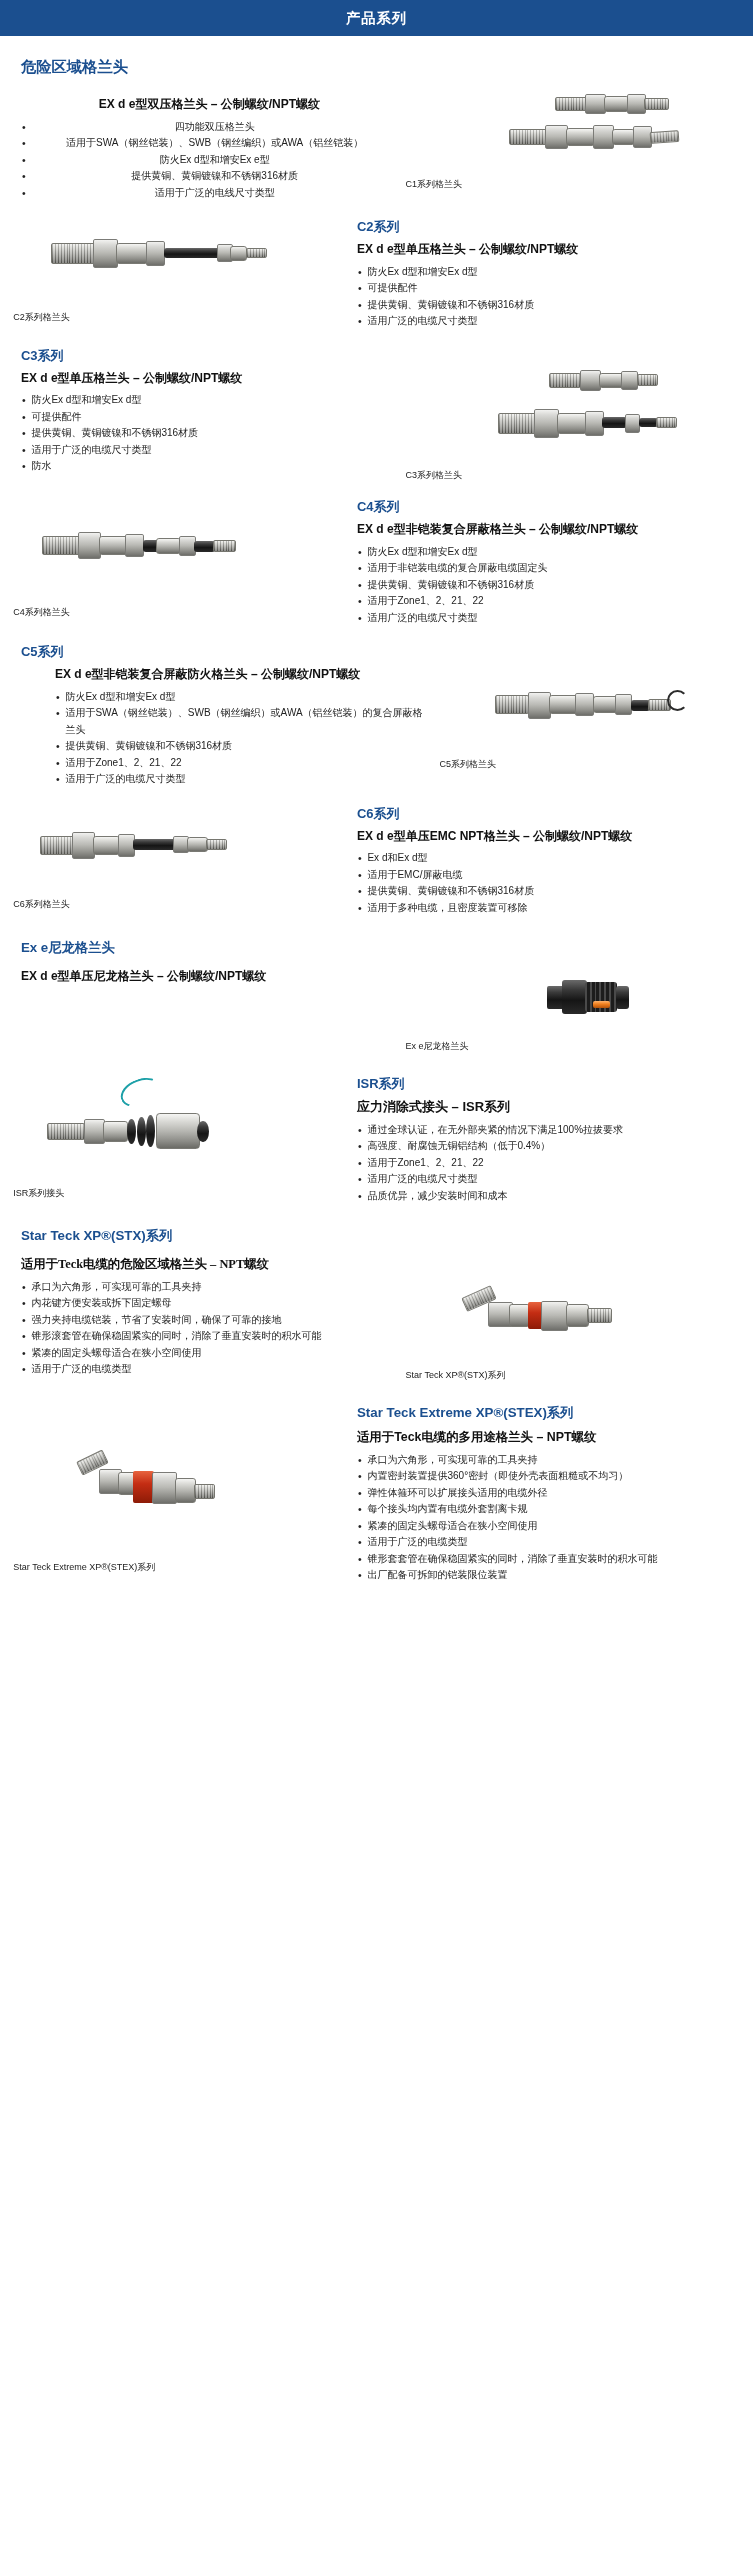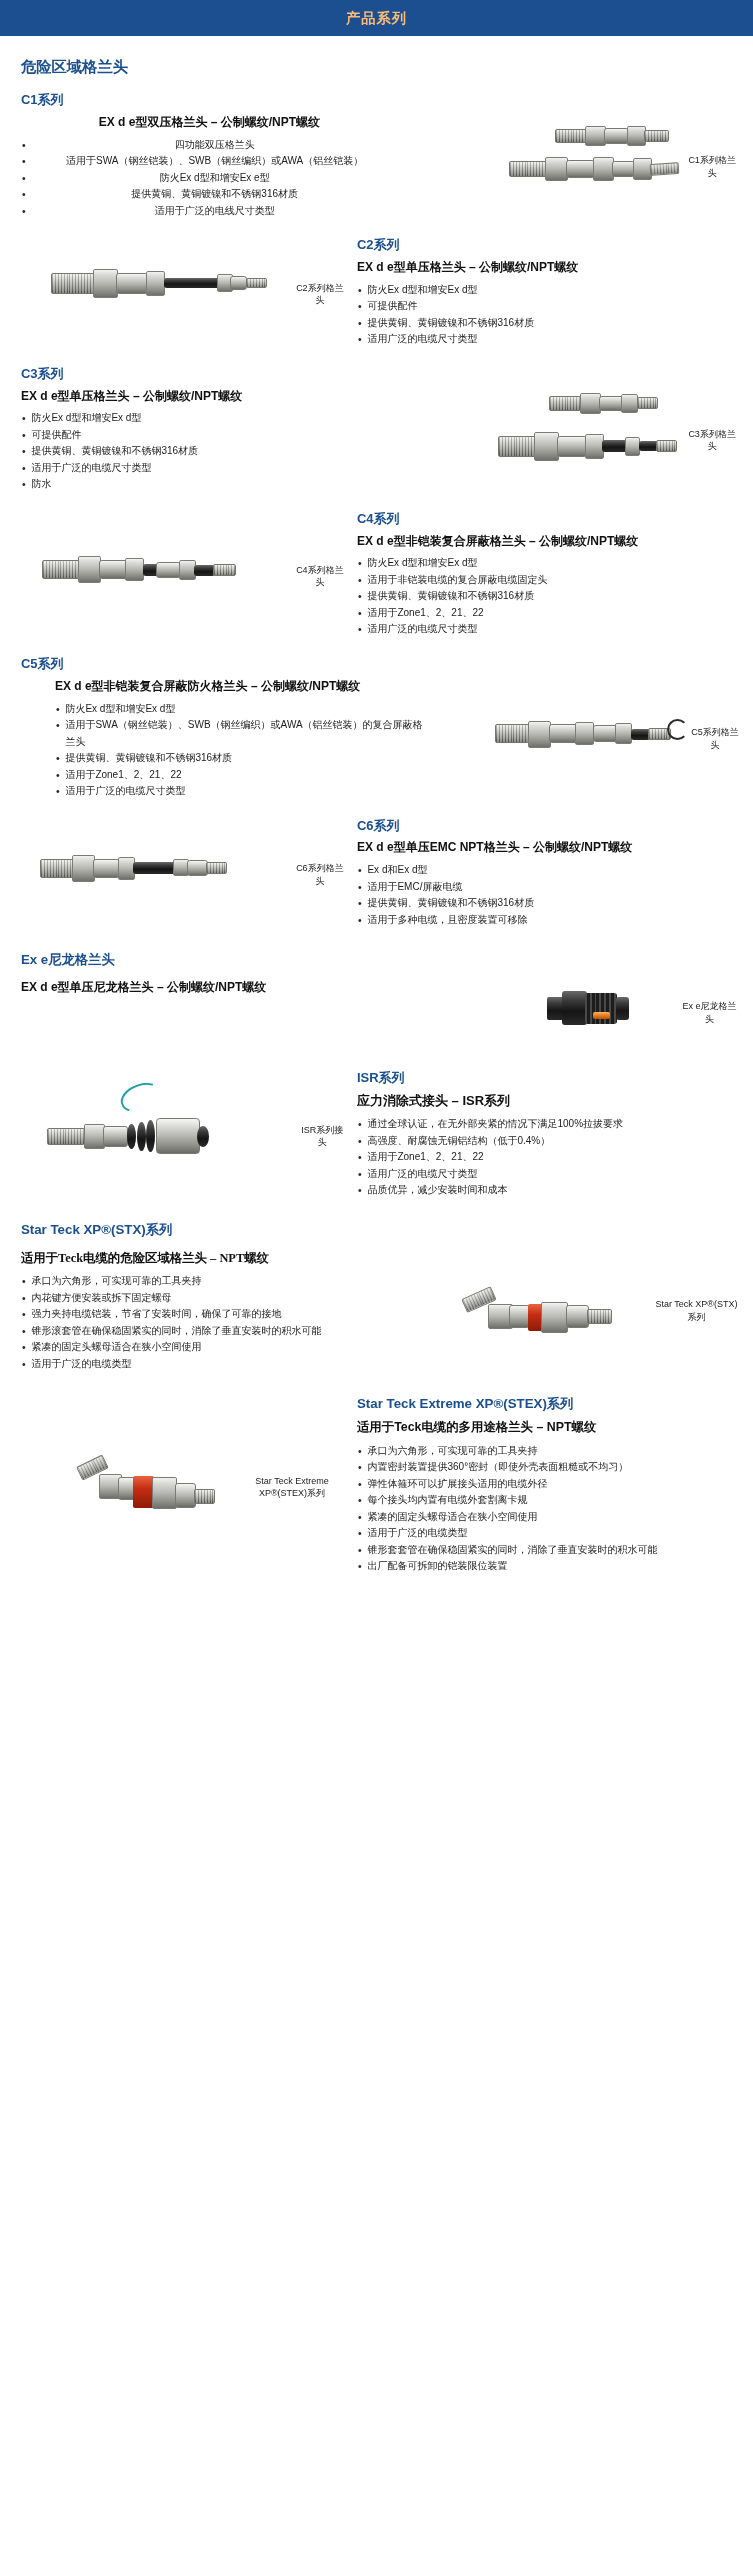--- a/index.html
+++ b/index.html
@@ -17,21 +17,21 @@
   }
   
   .header {
     height: 36px;
     background: #1b4f8f;
     display: flex;
     align-items: center;
     justify-content: center;
   }
   .header-title {
-    color: #fdba74;
+    color: #ffffff;
     font-size: 14.3px;
     font-weight: bold;
     letter-spacing: 1px;
   }
   .content {
     padding: 15.3px 13.3px 19px 13.3px;
   }
   
   .main-title {
     color: #1b4f8f;
@@ -77,21 +77,21 @@
     font-size: 10.5px;
     color: #222;
   }
   
   .row {
     display: flex;
     width: 100%;
     margin-bottom: 5.7px;
   }
   .row .txt { flex: 0 0 54%; padding-right: 7.6px; }
-  .row .img { flex: 1 1 auto; display: flex; flex-direction: row; align-items: center; justify-content: flex-start; }
+  .row .img { flex: 1 1 auto; display: flex; flex-direction: column; align-items: flex-start; justify-content: flex-start; }
   .row.rev .txt { order: 2; }
   .row.rev .img { order: 1; }
   .caption {
     font-size: 9px;
     color: #222;
     text-align: center;
     margin-top: 4.8px;
     line-height: 1.4;
   }
   .hex {
@@ -146,21 +146,20 @@
 
   <div class="header">
     <div class="header-title">产品系列</div>
   </div>
 
   <div class="content">
 
     <div class="main-title">危险区域格兰头</div>
 
     <div>
-      <div class="series-name" style="margin-left:7.6px;">C1系列</div>
       <div class="row">
         <div class="txt" style="padding-left:7.6px;text-align:center;">
           <div class="prod-head">EX d e型双压格兰头 – 公制螺纹/NPT螺纹</div>
           <ul class="feat">
             <li>四功能双压格兰头</li>
             <li>适用于SWA（钢丝铠装）、SWB（钢丝编织）或AWA（铝丝铠装）</li>
             <li>防火Ex d型和增安Ex e型</li>
             <li>提供黄铜、黄铜镀镍和不锈钢316材质</li>
             <li>适用于广泛的电线尺寸类型</li>
           </ul>

